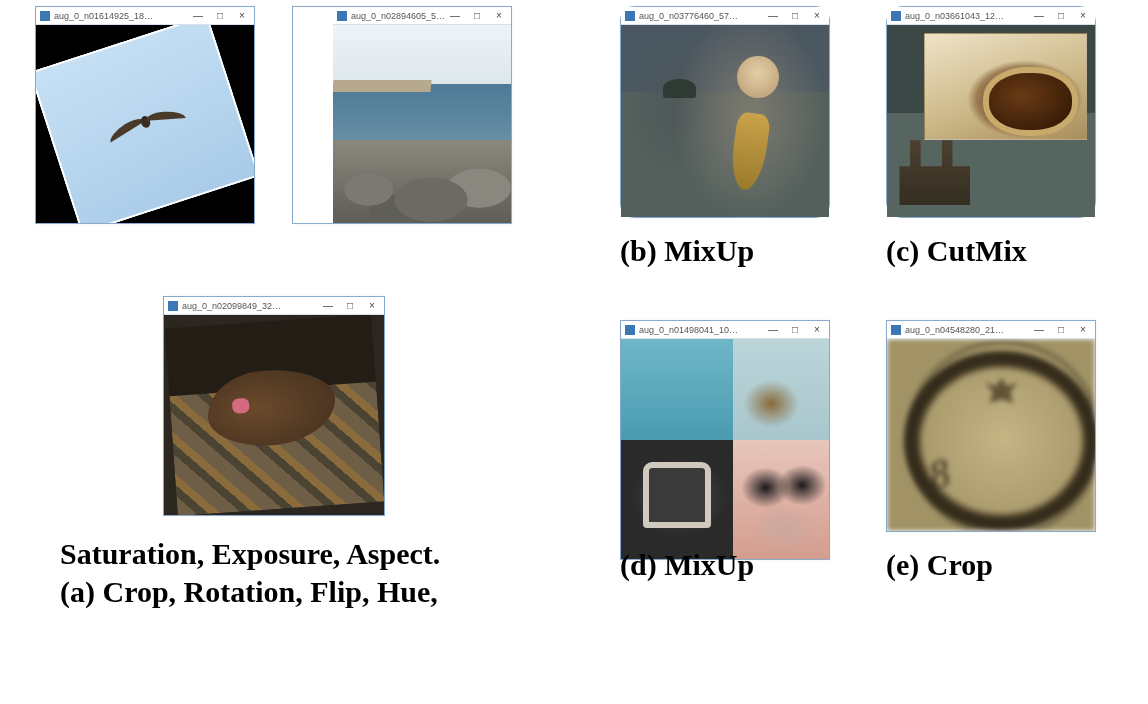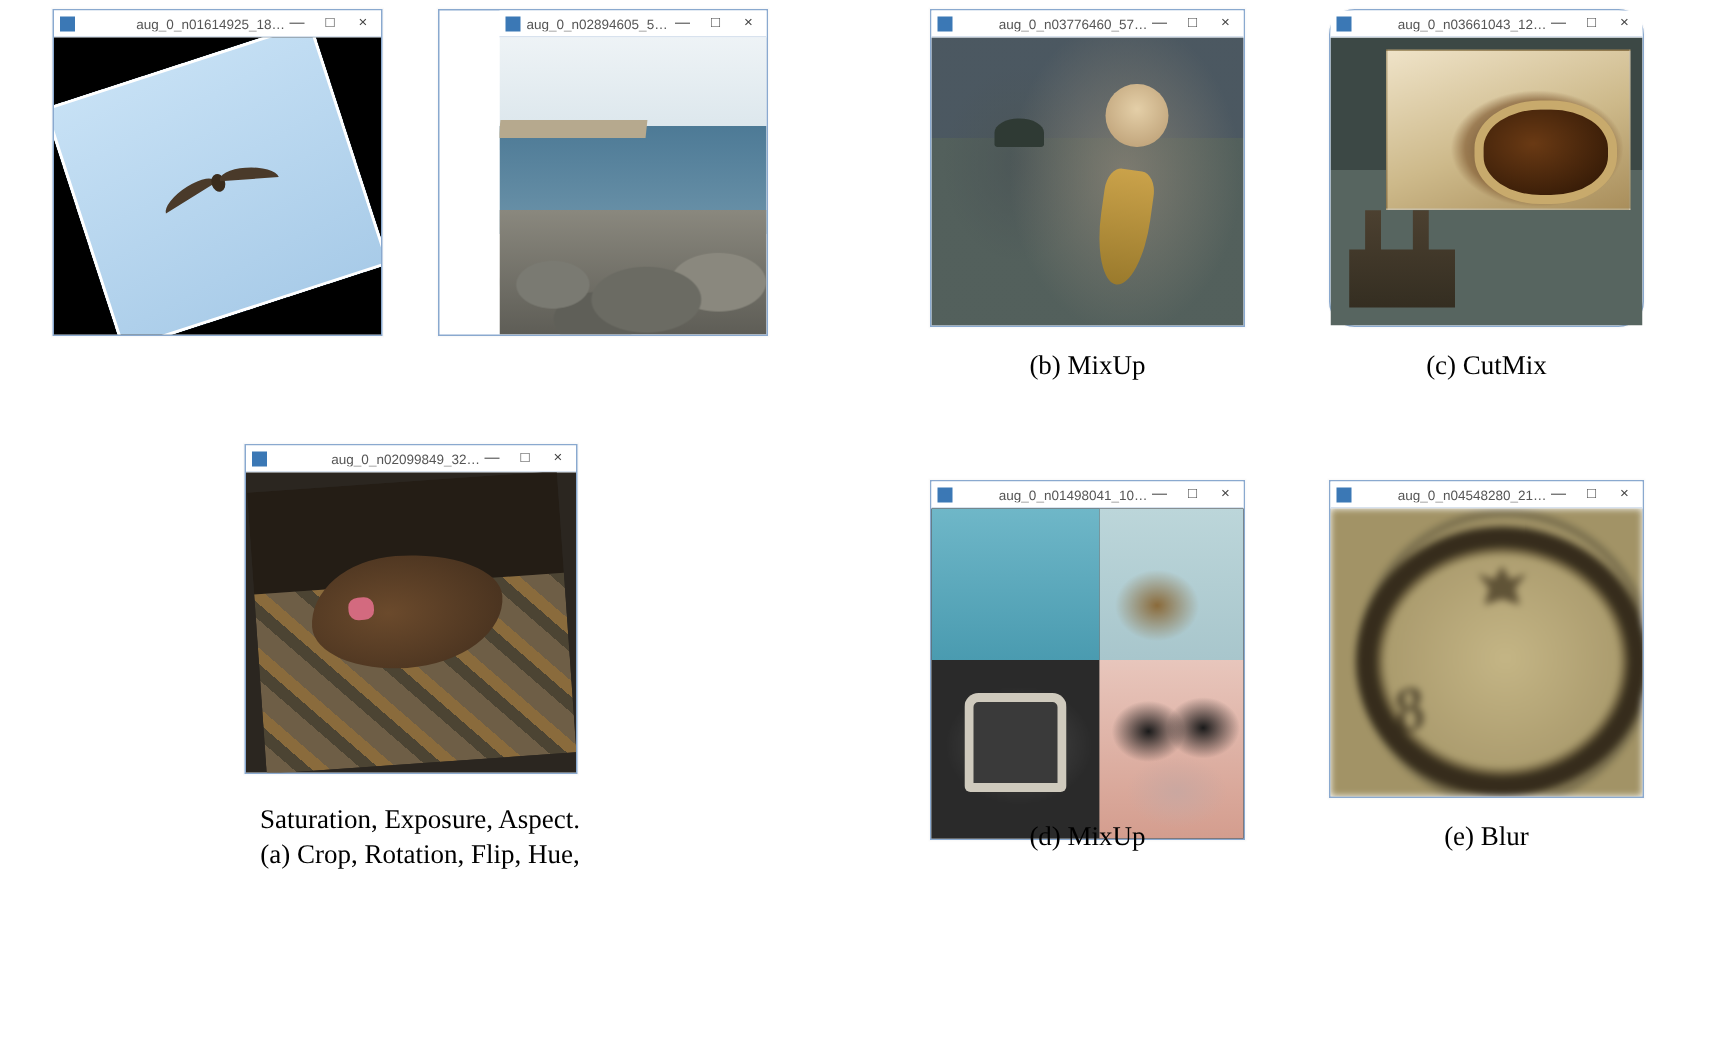--- a/index.html
+++ b/index.html
@@ -34,21 +34,20 @@
     width: 10px; height: 10px;
     background: #3b78b5;
     margin-right: 4px;
     flex: 0 0 auto;
   }
   .titlebar .title {
     flex: 1 1 auto;
     overflow: hidden;
     white-space: nowrap;
     text-overflow: ellipsis;
-    text-align: right;
   }
   .titlebar .ctrls {
     display: flex;
     gap: 6px;
     flex: 0 0 auto;
     font-size: 10px;
     line-height: 10px;
   }
   .titlebar .ctrls span {
     width: 16px;
@@ -56,24 +55,24 @@
     color: #444;
     cursor: default;
   }
   .content {
     flex: 1 1 auto;
     position: relative;
     overflow: hidden;
   }
   .caption {
     position: absolute;
-    font-size: 18px;
-    font-weight: normal;
+    font-size: 30px;
+    font-weight: bold;
     color: #000;
-    text-align: center;
+    text-align: left;
     line-height: 1.25;
   }
 
   
 
   
   .img-eagle { background:#000; }
   .img-eagle .sky {
     position:absolute; width:86%; height:86%; left:7%; top:7%;
     background: linear-gradient(170deg,#c7e1f5,#a8cbe8);
@@ -296,21 +295,21 @@
         <div class="tongue"></div>
     </div>
   </div>
 </div>
 
 <div class="caption" style="left:60px; top:535px; width:440px;">
   <div>Saturation, Exposure, Aspect.</div>
   <div>(a)  Crop, Rotation, Flip, Hue,</div>
 </div>
 
-<div class="win" style="left:620px; top:6px; width:210px; height:212px;">
+<div class="win" style="left:620px; top:6px; width:210px; height:212px;border-radius:14px;">
   <div class="titlebar">
     <span class="favicon"></span>
     <span class="title">aug_0_n03776460_57…</span>
     <span class="ctrls">
       <span>—</span>
       <span>□</span>
       <span>×</span>
     </span>
   </div>
   <div class="content">
@@ -372,13 +371,13 @@
     </span>
   </div>
   <div class="content" style="overflow:hidden;">
     <div class="img-blur">
       <div class="rim"></div>
         <div class="deer"></div>
       <div class="n8">8</div>
     </div>
   </div>
 </div>
-<div class="caption" style="left:886px; top:546px; width:210px;">(e) Blur</div>
+<div class="caption" style="left:886px; top:546px; width:210px;">(e) Crop</div>
 
 </body></html>

